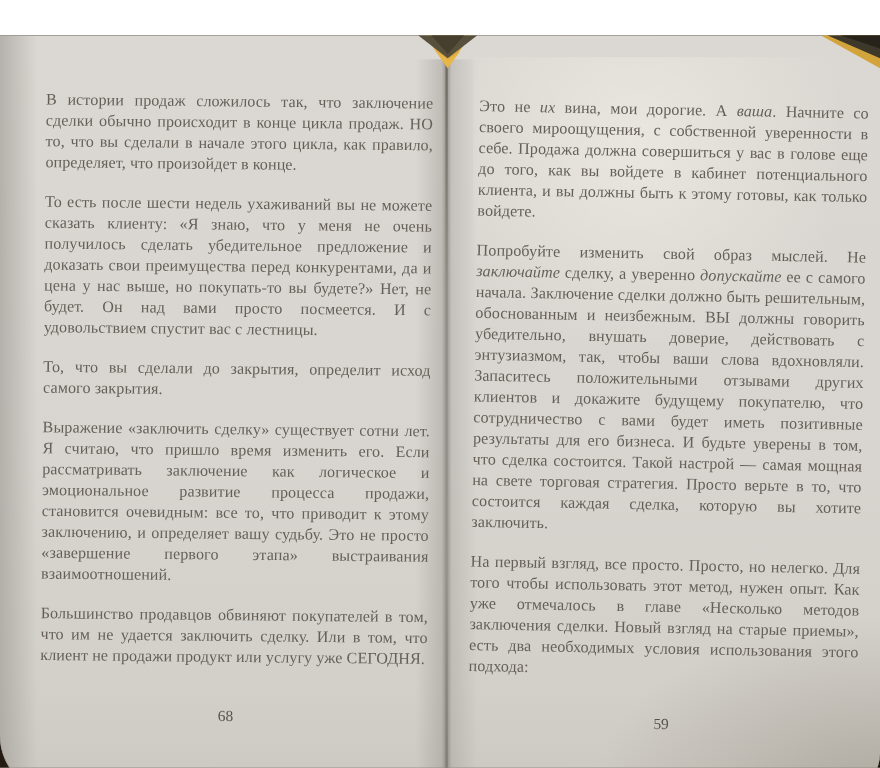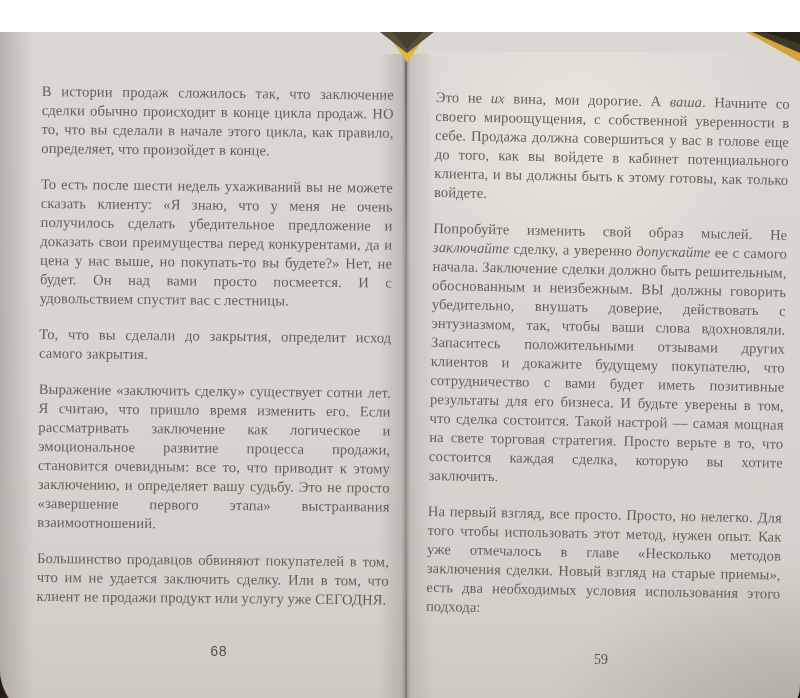--- a/index.html
+++ b/index.html
@@ -68,21 +68,21 @@
   .page-text p { margin: 0 0 17px 0; }
   .page-text .it { font-style: italic; }
   .left-text  { left: 42px;  top: 50px; width: 352px; transform: rotate(0.6deg); transform-origin: 0 0; }
   .right-text { left: 436px; top: 56px; width: 354px; transform: rotate(1.1deg); transform-origin: 0 0; }
 
   .pagenum {
     position: absolute;
     font-size: 14px;
     color: #57524b;
   }
-  .pagenum-left  { left: 210px; top: 612px; font-family: Liberation Mono, monospace; }
+  .pagenum-left  { left: 198px; top: 612px; }
   .pagenum-right { left: 594px; top: 620px; }
 
   
   .spine-notch { position: absolute; left: 372px; top: 0; }
   .corner-tr   { position: absolute; right: 0; top: 0; }
 
   
   .stack-edge {
     position: absolute; left: 0; bottom: 4px; width: 120px; height: 10px;
     background: radial-gradient(ellipse at 0% 100%, rgba(190,178,158,.8), rgba(190,178,158,0) 70%);

